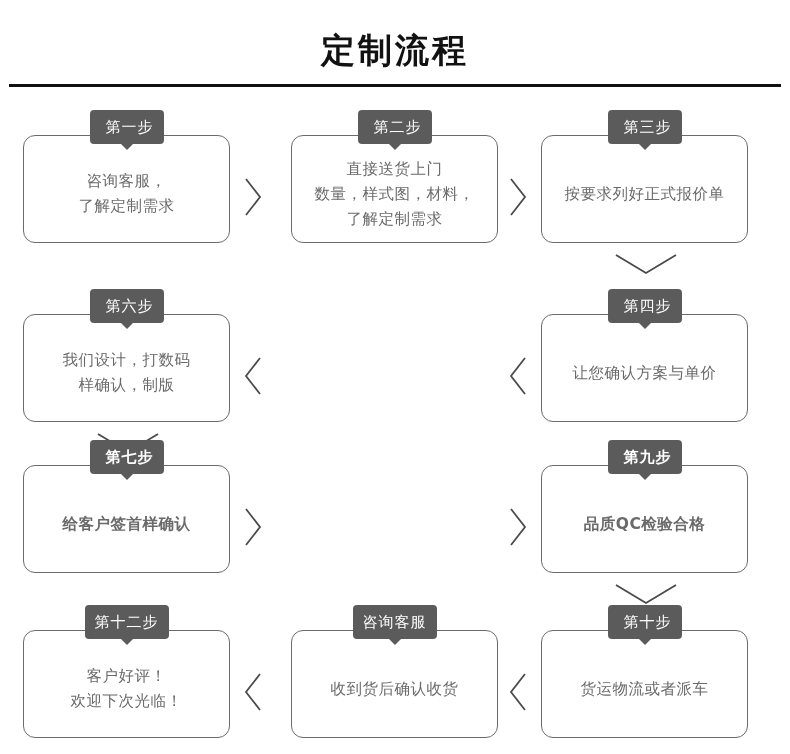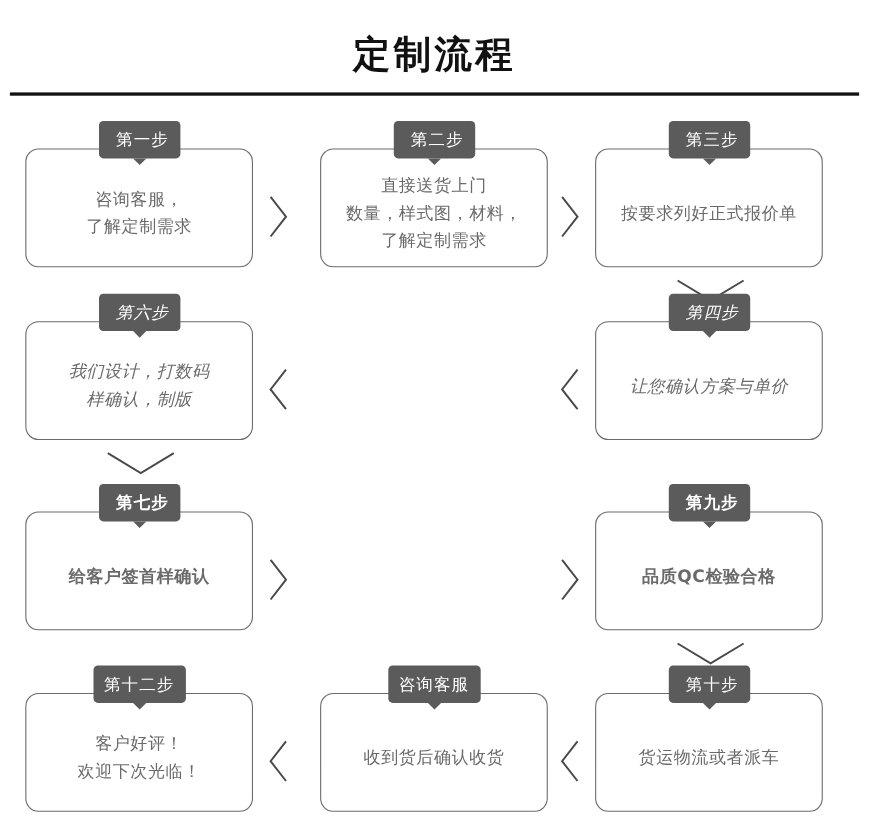--- a/index.html
+++ b/index.html
@@ -43,21 +43,21 @@
     height: 680px;
   }
 
   .row {
     position: absolute;
     left: 0;
     width: 790px;
     height: 130px;
   }
   .row-1 { top: 36px; }
-  .row-2 { top: 193px; font-style: italic; }
+  .row-2 { top: 215px; }
   .row-3 { top: 366px; font-weight: bold; }
   .row-4 { top: 531px; }
 
   
   .step {
     position: absolute;
     width: 207px;
     height: 108px;
     top: 12px;
   }

